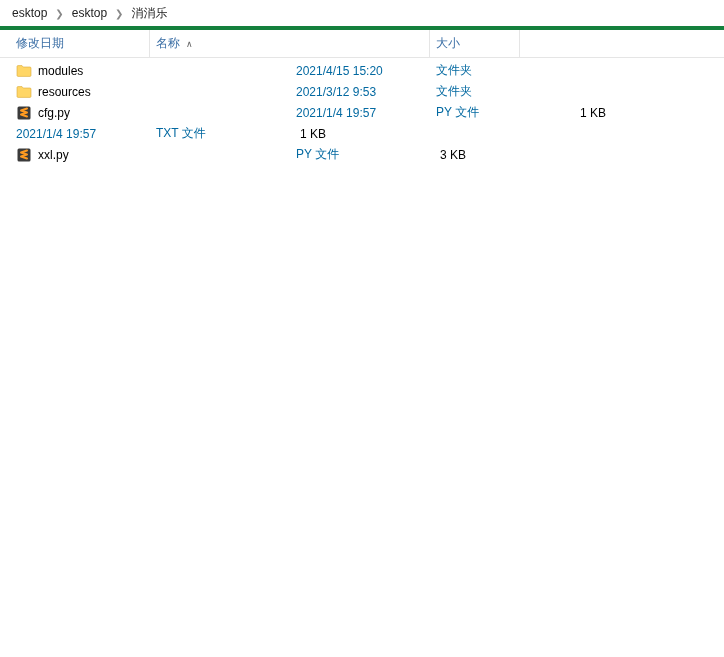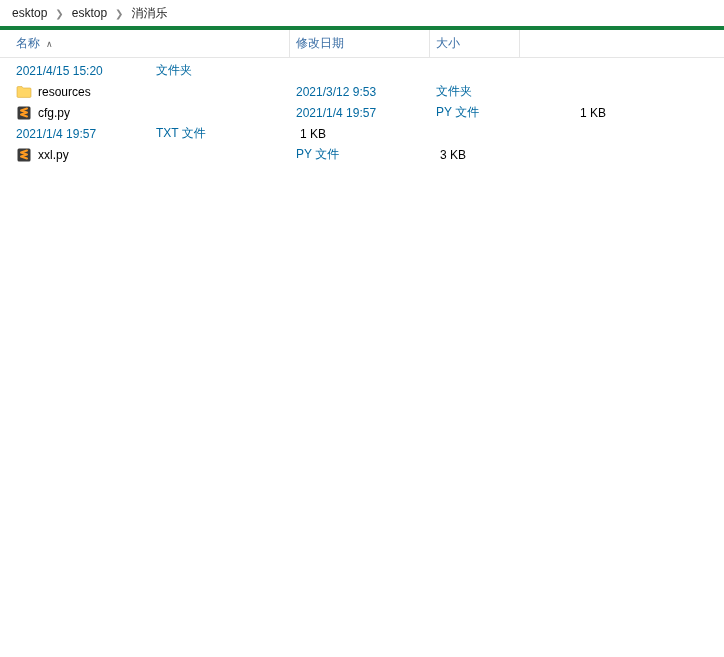--- a/index.html
+++ b/index.html
@@ -89,35 +89,43 @@
 <div class="breadcrumb">
   <span class="crumb">esktop</span>
   <span class="sep">❯</span>
   <span class="crumb">esktop</span>
   <span class="sep">❯</span>
   <span class="crumb">消消乐</span>
 </div>
 
 <div class="file-list">
   <div class="header-row">
+    <div class="col date">
+      <span>修改日期</span>
+    </div>
     <div class="col name">
       <span>名称</span>
       <span class="sort-arrow">∧</span>
-    </div>
-    <div class="col date">
-      <span>修改日期</span>
     </div>
     <div class="col size" style="justify-content:flex-start;text-align:left;padding-left:6px;">
       <span>大小</span>
     </div>
   </div>
 
   <div class="files-area">
 
     <div class="file-row">
+      <div class="col name">
+        <span class="icon">
+          <svg viewBox="0 0 16 16">
+              <path fill="#ffd666" stroke="#d9a93a" stroke-width="0.6" d="M1 3.5 C1 3 1.4 2.6 2 2.6 L6 2.6 L7.2 4 L14 4 C14.6 4 15 4.4 15 5 L15 12.5 C15 13 14.6 13.4 14 13.4 L2 13.4 C1.4 13.4 1 13 1 12.5 Z"></path>
+            </svg>
+        </span>
+        <span>modules</span>
+      </div>
       <div class="col date">2021/4/15 15:20</div>
       <div class="col type">文件夹</div>
       <div class="col size"></div>
     </div>
 
     <div class="file-row">
       <div class="col name">
         <span class="icon">
           <svg viewBox="0 0 16 16">
               <path fill="#ffd666" stroke="#d9a93a" stroke-width="0.6" d="M1 3.5 C1 3 1.4 2.6 2 2.6 L6 2.6 L7.2 4 L14 4 C14.6 4 15 4.4 15 5 L15 12.5 C15 13 14.6 13.4 14 13.4 L2 13.4 C1.4 13.4 1 13 1 12.5 Z"></path>

